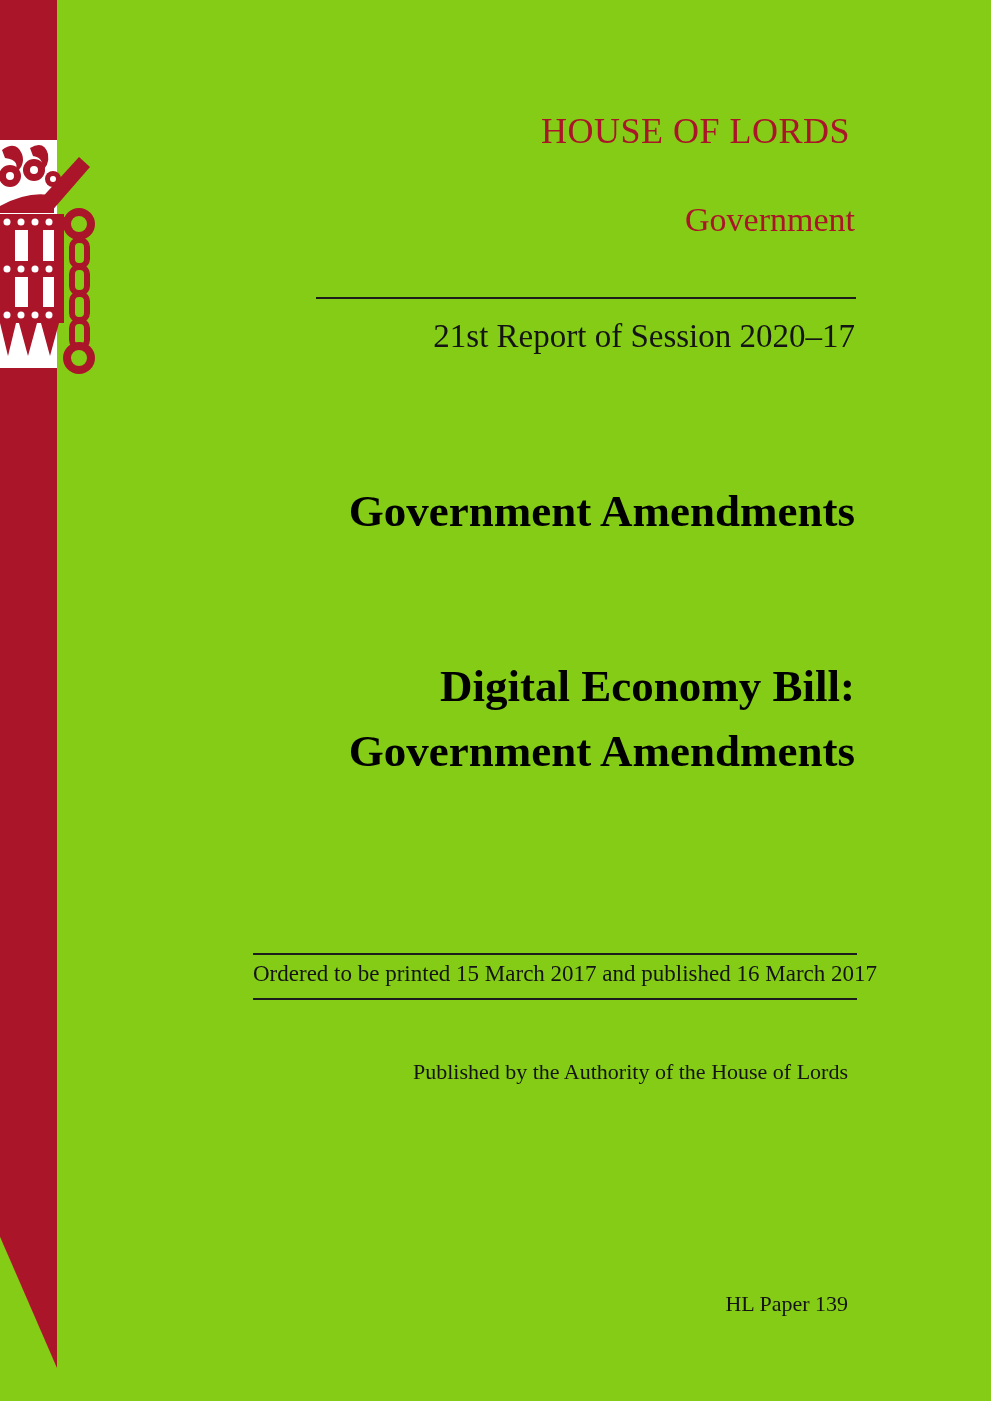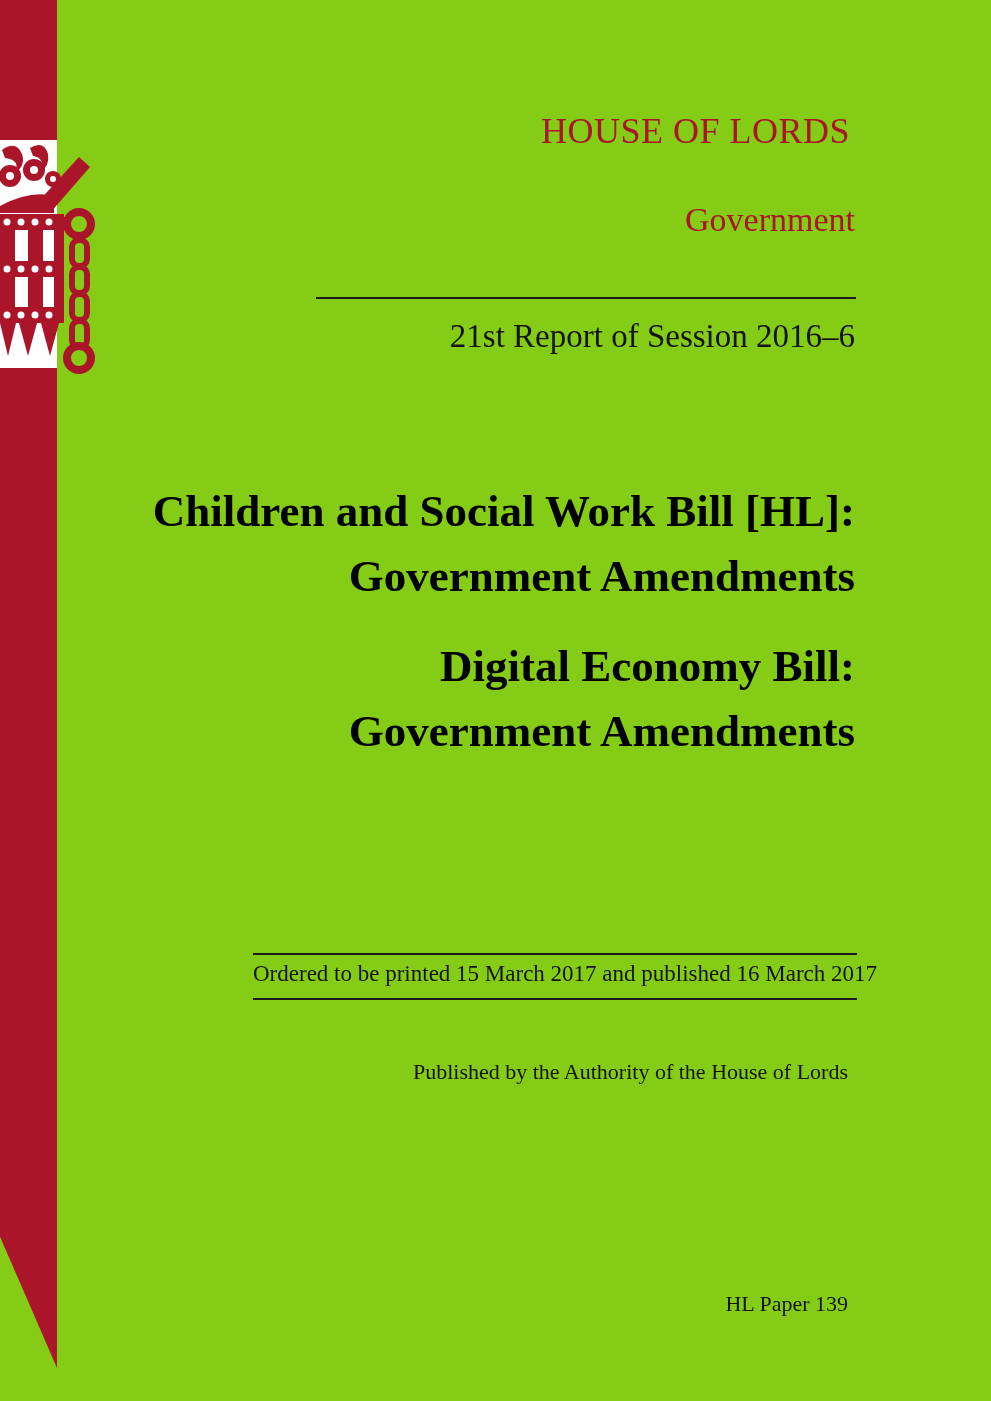--- a/index.html
+++ b/index.html
@@ -72,21 +72,21 @@
     position: absolute;
     right: 136px;
     font-size: 45px;
     font-weight: bold;
     line-height: 65px;
     text-align: right;
     color: #000000;
     white-space: nowrap;
   }
   .bill-1 { top: 479px; }
-  .bill-2 { top: 634px; }
+  .bill-2 { top: 654px; }
 
   .rule-2 { top: 953px; right: 134px; width: 604px; }
   .ordered {
     position: absolute;
     top: 961px; right: 134px;
     width: 604px;
     font-size: 23px;
     text-align: right;
     white-space: nowrap;
   }
@@ -171,24 +171,23 @@
   </svg>
 
   <div class="house">HOUSE OF LORDS</div>
 
   <div class="committee">
     <div>Government</div>
   </div>
 
   <div class="rule rule-1"></div>
 
-  <div class="report-session">21st Report of Session 2016–6</div>
+  <div class="report-session">21st Report of Session 2020–17</div>
 
   <div class="bill-title bill-1">
-    <div>Children and Social Work Bill [HL]:</div>
     <div>Government Amendments</div>
   </div>
 
   <div class="bill-title bill-2">
     <div>Digital Economy Bill:</div>
     <div>Government Amendments</div>
   </div>
 
   <div class="rule rule-2"></div>
   <div class="ordered">Ordered to be printed 15 March 2017 and published 16 March 2017</div>

